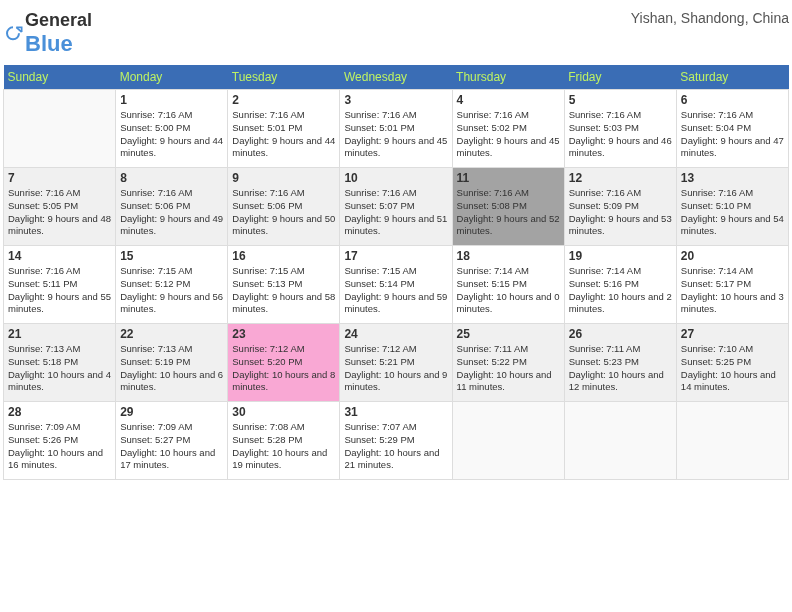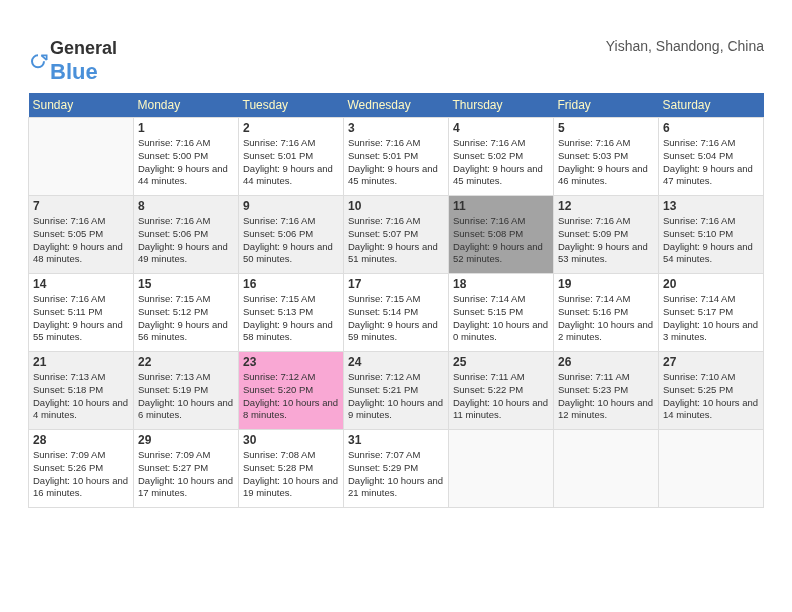--- a/index.html
+++ b/index.html
@@ -4,22 +4,21 @@
   <style>
     * { margin: 0; padding: 0; box-sizing: border-box; }
     body {
       width: 792px;
       height: 612px;
       font-family: Arial, Helvetica, sans-serif;
       background: #fff;
       overflow: hidden;
     }
     .container {
-      padding: 10px 28px;
-      margin-top: 28px;
+      padding: 10px 3px;
     }
     .header {
       display: flex;
       justify-content: space-between;
       align-items: flex-start;
       margin-bottom: 8px;
     }
     .logo {
       display: flex;
       align-items: center;
@@ -41,21 +40,21 @@
       font-size: 14px;
       color: #555;
     }
     .calendar {
       width: 100%;
       border-collapse: collapse;
       font-size: 11px;
     }
     .calendar th {
       background-color: #3a6db5;
-      color: #fef9c3;
+      color: #bef264;
       padding: 5px 4px;
       text-align: left;
       font-size: 12px;
       font-weight: normal;
     }
     .calendar td {
       border: 1px solid #ddd;
       vertical-align: top;
       padding: 3px 4px;
       width: calc(100% / 7);

